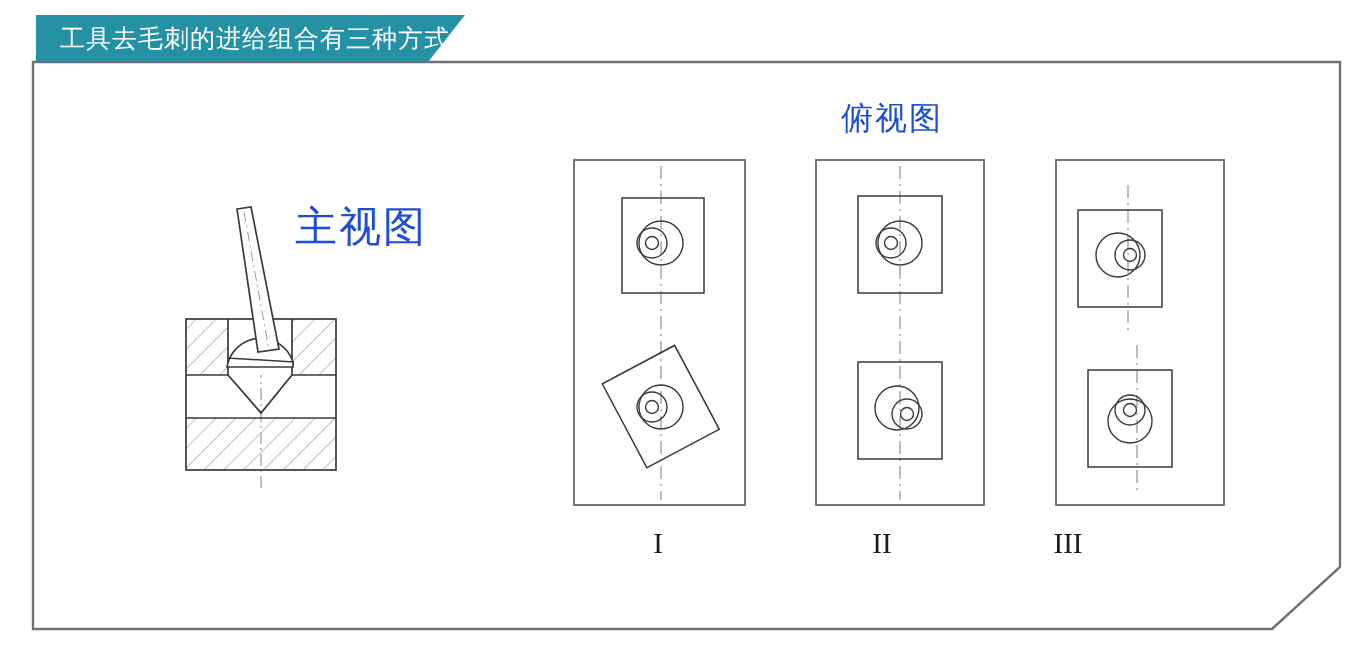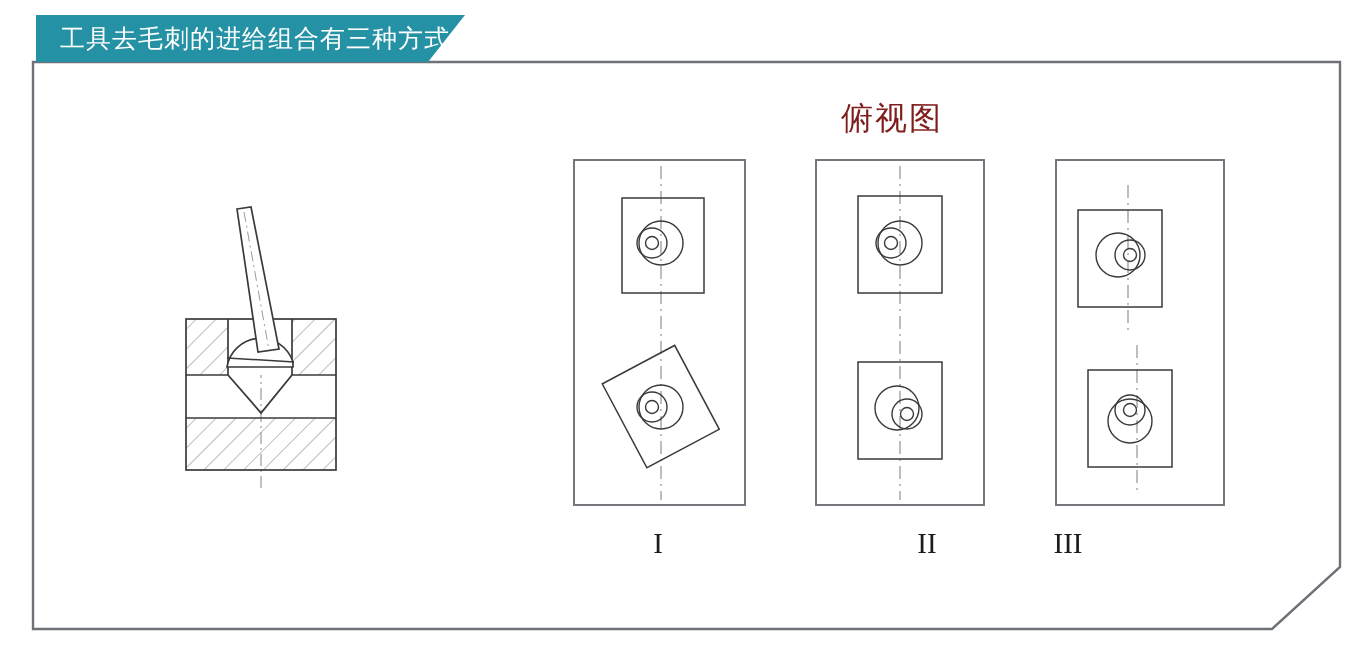--- a/index.html
+++ b/index.html
@@ -31,21 +31,21 @@
     font-family: "Liberation Sans", sans-serif;
     font-size: 25px;
     letter-spacing: 1px;
     color: #ffffff;
     white-space: nowrap;
     line-height: 34px;
   }
   .view-label {
     position: absolute;
     font-family: "Liberation Serif", serif;
-    color: #7f1d1d;
+    color: #1d4ed8;
     white-space: nowrap;
   }
   .label-front {
     left: 295px;
     top: 199px;
     font-size: 42px;
     letter-spacing: 2px;
   }
   .label-top {
     left: 841px;
@@ -55,21 +55,21 @@
   }
   .numeral {
     position: absolute;
     font-family: "Liberation Serif", serif;
     font-size: 29px;
     color: #1c1c1c;
     text-align: center;
     width: 60px;
   }
   .n1 { left: 628px; top: 527px; }
-  .n2 { left: 897px; top: 527px; }
+  .n2 { left: 852px; top: 527px; }
   .n3 { left: 1038px; top: 527px; }
 </style>
 </head>
 <body>
 
 <div id="slide">
 
   <svg id="slide-svg" width="1372" height="659" viewBox="0 0 1372 659">
 
     <defs>
@@ -185,20 +185,21 @@
         <circle cx="1130" cy="421" r="22"></circle>
         <circle cx="1130" cy="410" r="15"></circle>
         <circle cx="1130" cy="410" r="6.5"></circle>
       </g>
     </g>
 
   </svg>
 
   <div class="banner-text">工具去毛刺的进给组合有三种方式</div>
 
+  <div class="view-label label-front">主视图</div>
 
   <div class="view-label label-top">俯视图</div>
 
   <div class="numeral n1">I</div>
 
   <div class="numeral n2">II</div>
 
   <div class="numeral n3">III</div>
 
 </div>

